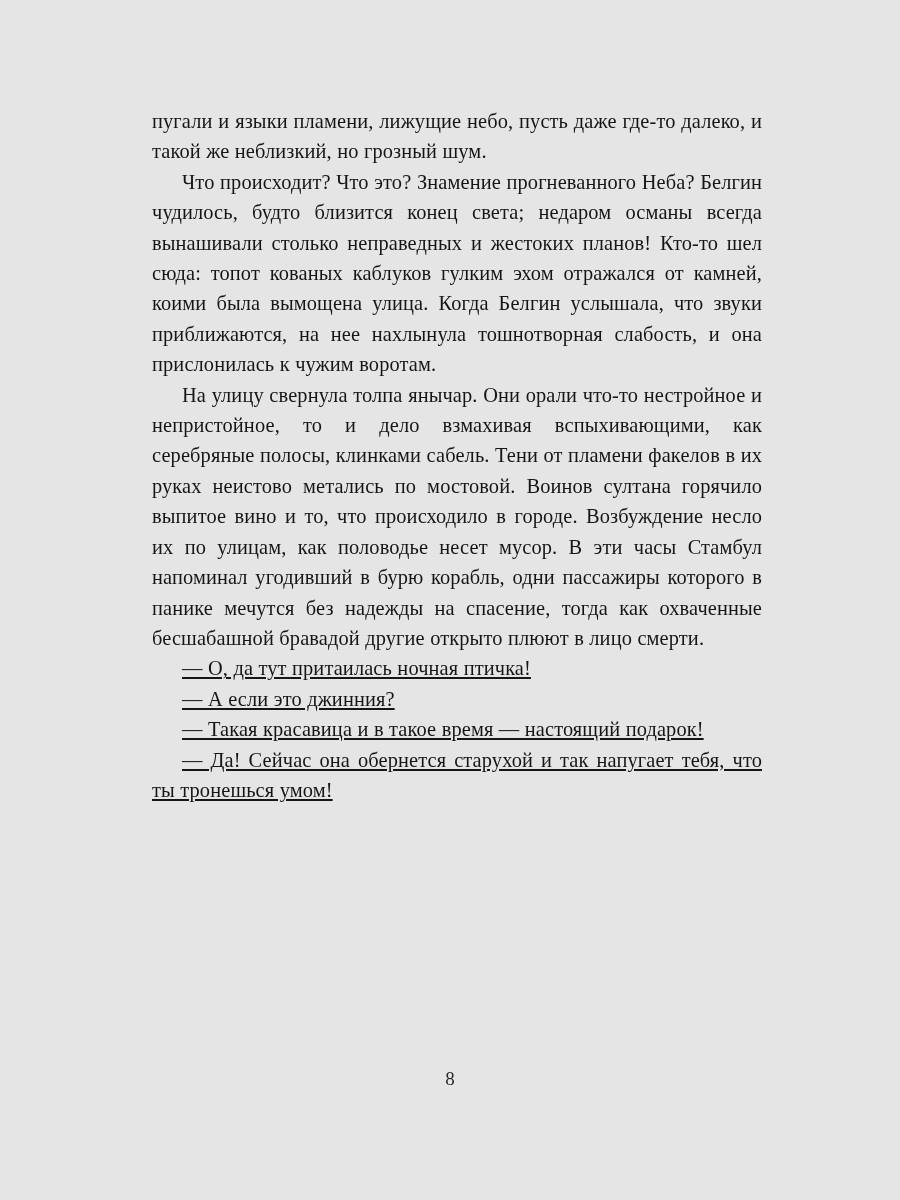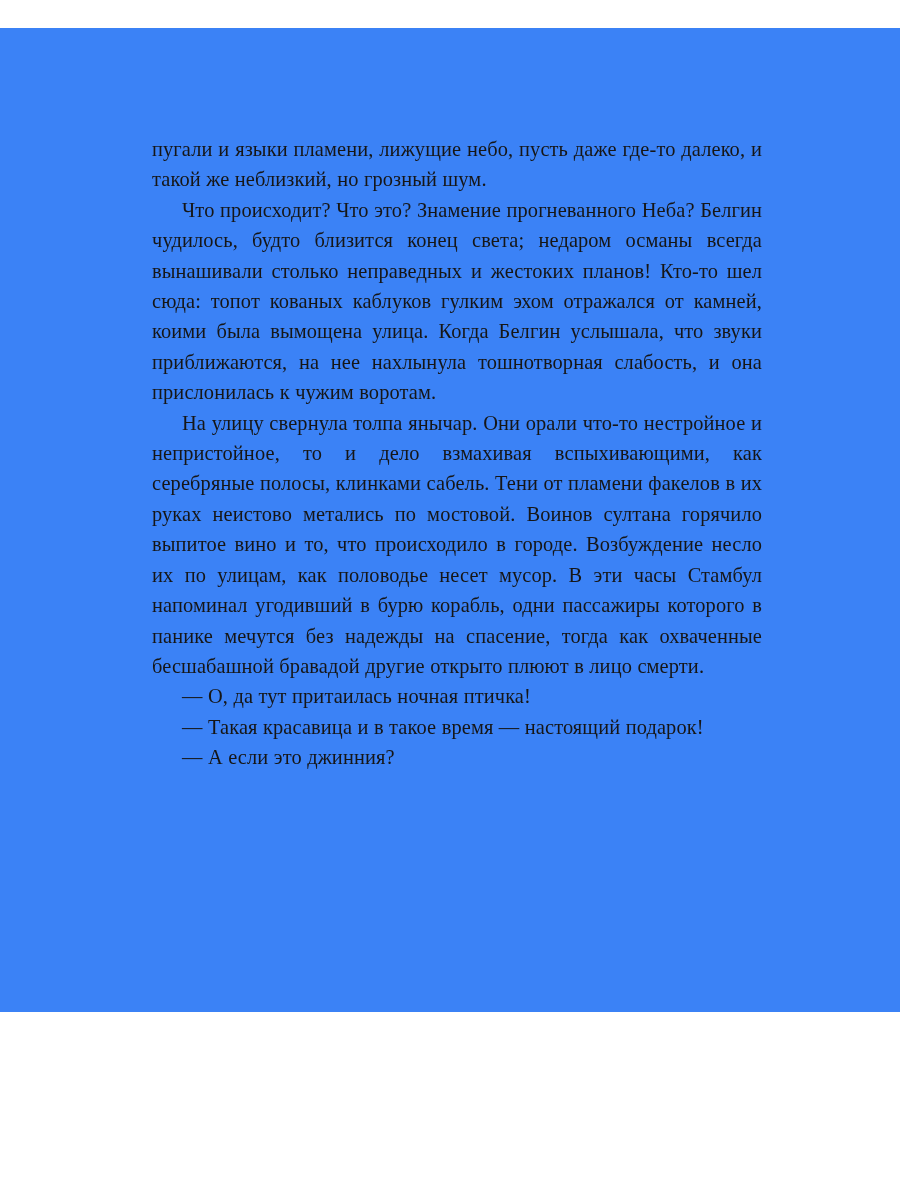--- a/index.html
+++ b/index.html
@@ -5,25 +5,24 @@
 <style>
   html, body {
     margin: 0;
     padding: 0;
     background: #ffffff;
   }
 
   .page {
     position: relative;
     width: 900px;
-    height: 984px;
-    background: #3b82f6;
+    height: 1200px;
+    background: #e5e5e5;
     overflow: hidden;
     box-sizing: border-box;
-    margin-top: 28px;
   }
 
   .text-block {
     position: absolute;
     left: 152px;
     top: 106px;
     width: 610px;
     font-family: "Liberation Serif", "DejaVu Serif", serif;
     font-size: 20.4px;
     line-height: 30.4px;
@@ -50,20 +49,21 @@
   
   .para.last-line-left {
     text-align-last: left;
   }
 
   .dialogue {
     margin: 0;
     text-indent: 30px;
     text-align: justify;
     text-align-last: left;
+    text-decoration: underline;
   }
 
   .page-number {
     position: absolute;
     left: 0;
     right: 0;
     top: 1068px;
     text-align: center;
     font-family: "Liberation Serif", "DejaVu Serif", serif;
     font-size: 19px;
@@ -80,22 +80,23 @@
 
     <p class="para no-indent last-line-left">пугали и языки пламени, лижущие небо, пусть даже где-то далеко, и такой же неблизкий, но грозный шум.</p>
 
     <p class="para last-line-left">Что происходит? Что это? Знамение прогневанного Неба? Белгин чудилось, будто близится конец света; недаром османы всегда вынашивали столько неправедных и жестоких планов! Кто-то шел сюда: топот кованых каблуков гулким эхом отражался от камней, коими была вымощена улица. Когда Белгин услышала, что звуки приближаются, на нее нахлынула тошнотворная слабость, и она прислонилась к чужим воротам.</p>
 
     <p class="para last-line-left">На улицу свернула толпа янычар. Они орали что-то нестройное и непристойное, то и дело взмахивая вспыхивающими, как серебряные полосы, клинками сабель. Тени от пламени факелов в их руках неистово метались по мостовой. Воинов султана горячило выпитое вино и то, что происходило в городе. Возбуждение несло их по улицам, как половодье несет мусор. В эти часы Стамбул напоминал угодивший в бурю корабль, одни пассажиры которого в панике мечутся без надежды на спасение, тогда как охваченные бесшабашной бравадой другие открыто плюют в лицо смерти.</p>
 
 
     <p class="dialogue">— О, да тут притаилась ночная птичка!</p>
 
+    <p class="dialogue">— А если это джинния?</p>
+
     <p class="dialogue">— Такая красавица и в такое время — настоящий подарок!</p>
 
-    <p class="dialogue">— А если это джинния?</p>
-
+    <p class="dialogue">— Да! Сейчас она обернется старухой и так напугает тебя, что ты тронешься умом!</p>
 
   </div>
 
   <div class="page-number">8</div>
 
 </div>
 
 </body></html>

